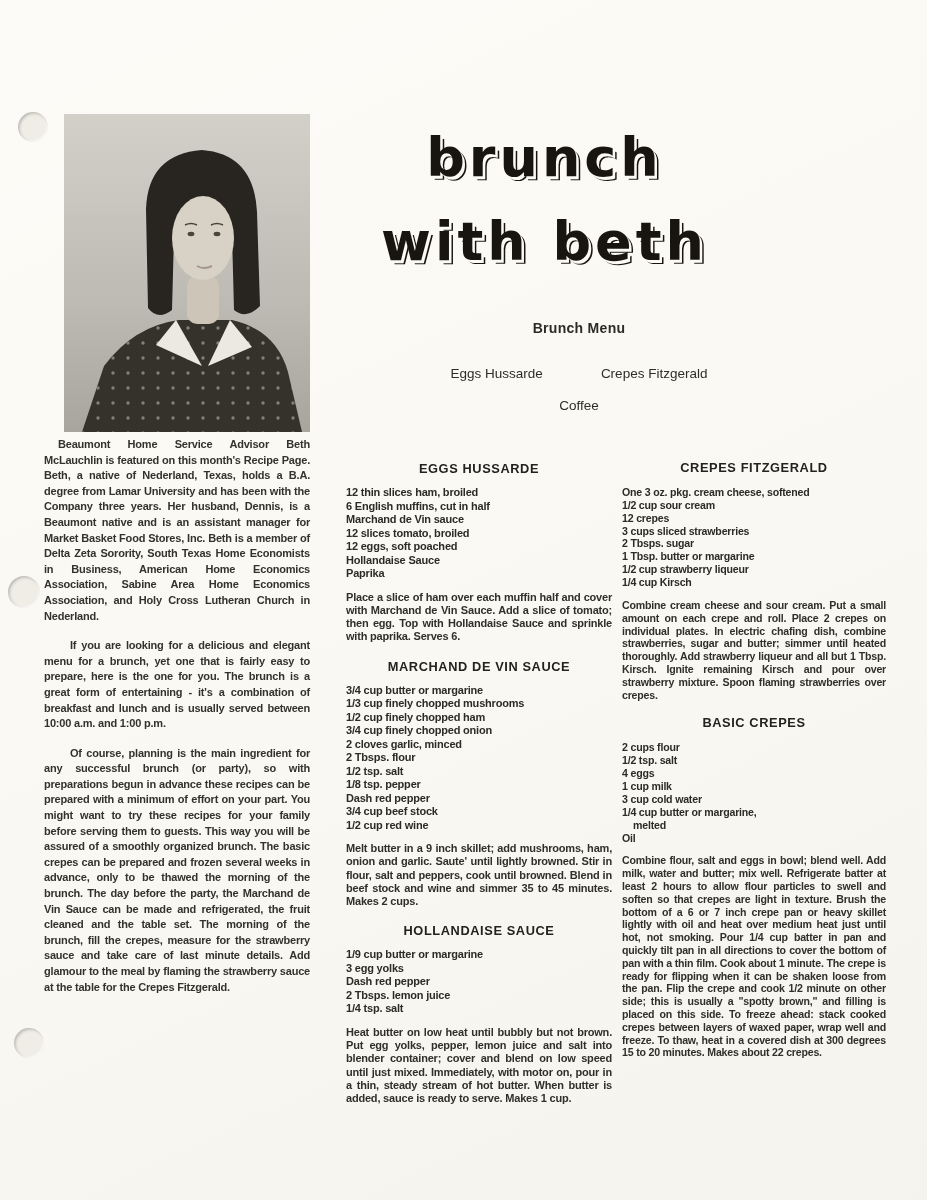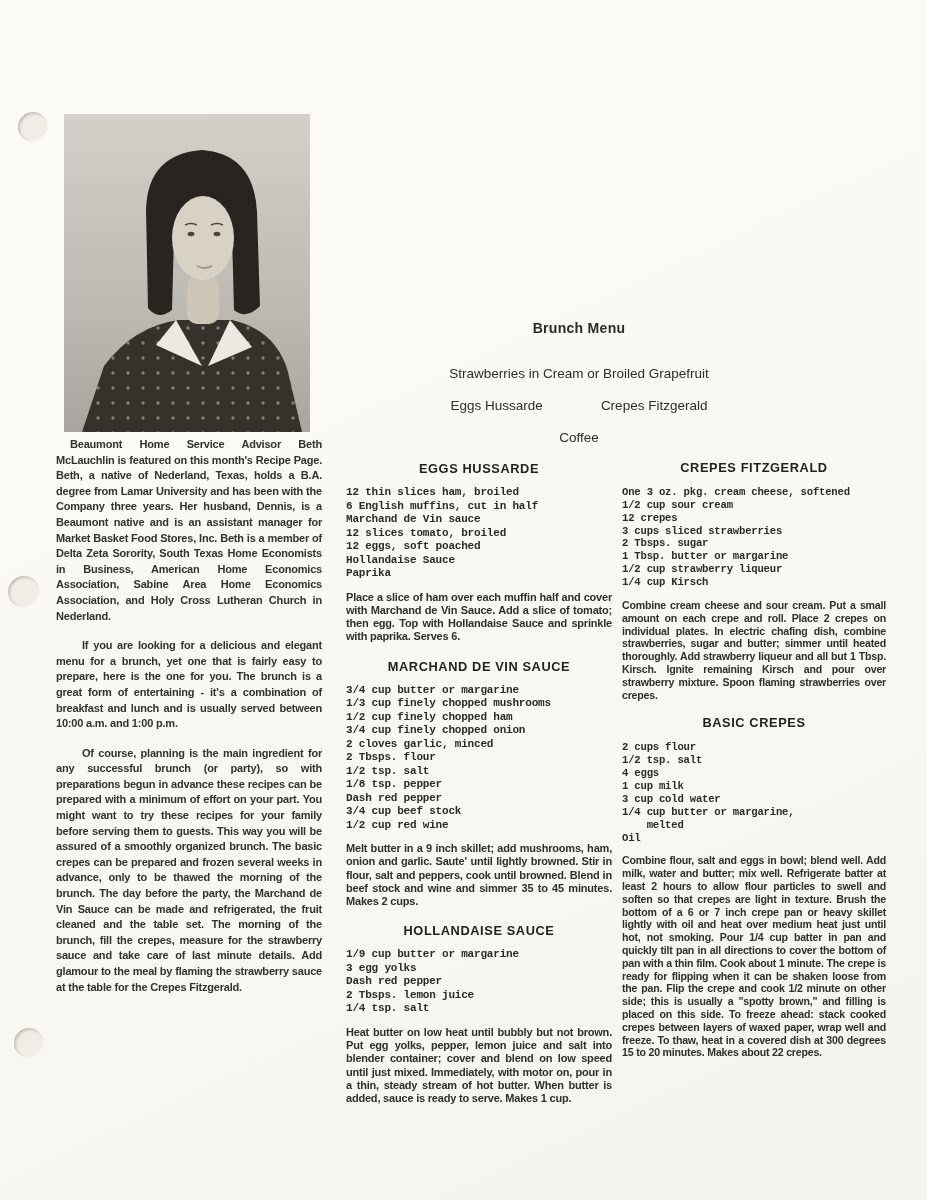--- a/index.html
+++ b/index.html
@@ -32,38 +32,38 @@
   }
 
   
   .menu { position:absolute; left:354px; top:320px; width:450px; text-align:center; }
   .menu-heading { font-size:14px; font-weight:bold; letter-spacing:0.3px; margin-bottom:30px; }
   .menu-line { font-size:13.5px; margin-bottom:17px; color:#2e2d2a; }
   .menu-pair { display:flex; justify-content:center; gap:58px; }
 
   
   .bio {
-    position:absolute; left:56px; top:437px; width:266px;
+    position:absolute; left:44px; top:437px; width:266px;
     font-size:11px; line-height:15.6px; letter-spacing:-0.2px;
     font-weight:bold; text-align:justify; color:#33322f;
   }
   .bio p { margin-bottom:14px; }
   .bio .p1 { text-indent:14px; }
   .bio .p2, .bio .p3 { text-indent:26px; }
 
   
   .col { position:absolute; top:462px; letter-spacing:-0.2px; }
   .col-mid   { left:346px; width:266px; font-size:11px;   line-height:13.2px; }
   .col-right { left:622px; width:264px; font-size:10.6px; line-height:12.8px; }
   .recipe h3 {
     font-size:12.8px; font-weight:bold; letter-spacing:0.6px;
     text-align:center; margin-bottom:11px; color:#232220;
   }
   .ingredients { font-weight:bold; margin-bottom:10px; }
-  .ingredients div { white-space:pre-wrap; line-height:13.5px;font-family:Liberation Mono, monospace; }
+  .ingredients div { white-space:pre-wrap; line-height:13.5px; }
   .col-right .ingredients div { line-height:12.9px; }
   .method { font-weight:bold; text-align:justify; margin-bottom:16px; color:#302f2c; }
 </style>
 </head>
 <body>
 
 <div class="page">
 
   <div class="hole hole-1"></div>
   <div class="hole hole-2"></div>
@@ -98,24 +98,27 @@
       <path d="M104 100 Q110 56 139 53 Q168 56 174 100 Q156 80 139 80 Q120 80 104 100 Z" fill="#28241f"></path>
 
       <ellipse cx="127" cy="120" rx="3.4" ry="2.2" fill="#4b4439"></ellipse>
       <ellipse cx="153" cy="120" rx="3.4" ry="2.2" fill="#4b4439"></ellipse>
       <path d="M121 111 Q127 108 133 111" stroke="#4b4439" stroke-width="1.4" fill="none"></path>
       <path d="M147 111 Q153 108 159 111" stroke="#4b4439" stroke-width="1.4" fill="none"></path>
       <path d="M133 152 Q140 156 148 152" stroke="#a5968a" stroke-width="2" fill="none"></path>
     </svg>
   </div>
 
+  <div class="title-block">
+    <div class="title-line">brunch</div>
+    <div class="title-line">with beth</div>
+  </div>
 
   <div class="menu">
     <div class="menu-heading">Brunch Menu</div>
-    <div class="menu-line">Strawberries in Cream or Broiled Grapefruit</div>
     <div class="menu-line menu-pair">
       <span>Eggs Hussarde</span>
       <span>Crepes Fitzgerald</span>
     </div>
     <div class="menu-line">Coffee</div>
   </div>
 
   <div class="bio">
     <p class="p1">Beaumont Home Service Advisor Beth McLauchlin is featured on this month's Recipe Page. Beth, a native of Nederland, Texas, holds a B.A. degree from Lamar University and has been with the Company three years. Her husband, Dennis, is a Beaumont native and is an assistant manager for Market Basket Food Stores, Inc. Beth is a member of Delta Zeta Sorority, South Texas Home Economists in Business, American Home Economics Association, Sabine Area Home Economics Association, and Holy Cross Lutheran Church in Nederland.</p>
     <p class="p2">If you are looking for a delicious and elegant menu for a brunch, yet one that is fairly easy to prepare, here is the one for you. The brunch is a great form of entertaining - it's a combination of breakfast and lunch and is usually served between 10:00 a.m. and 1:00 p.m.</p>

